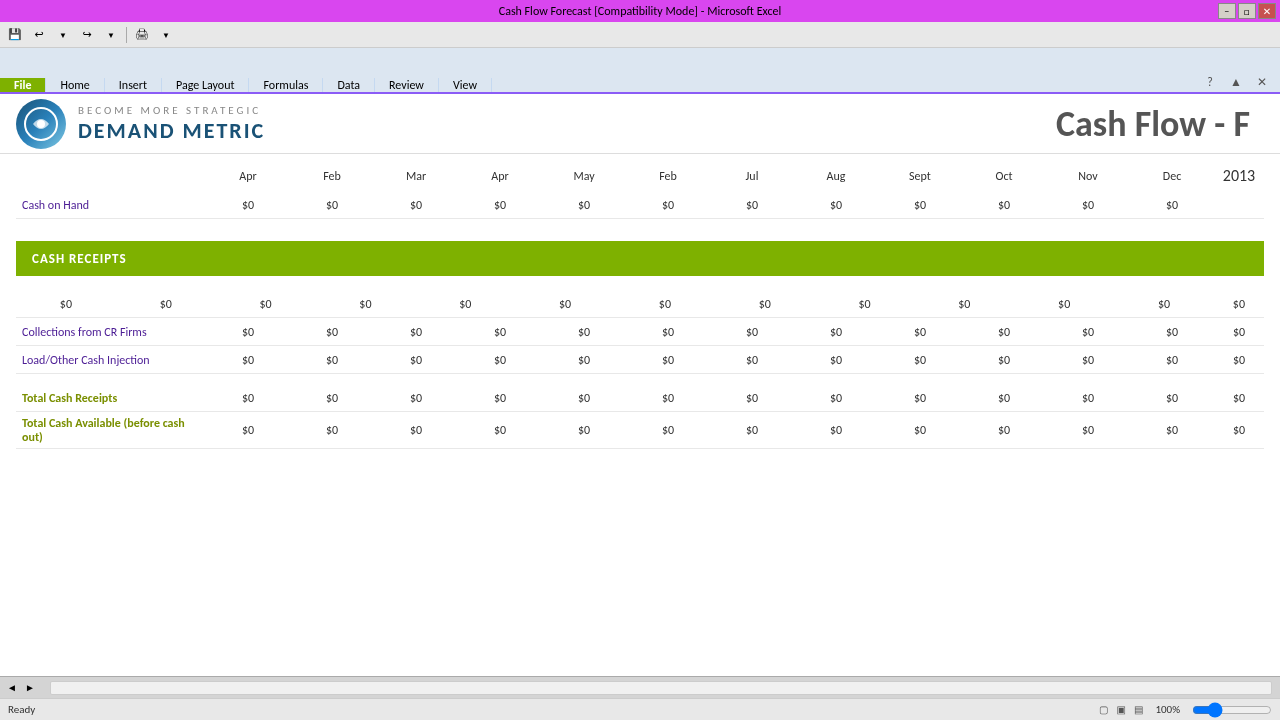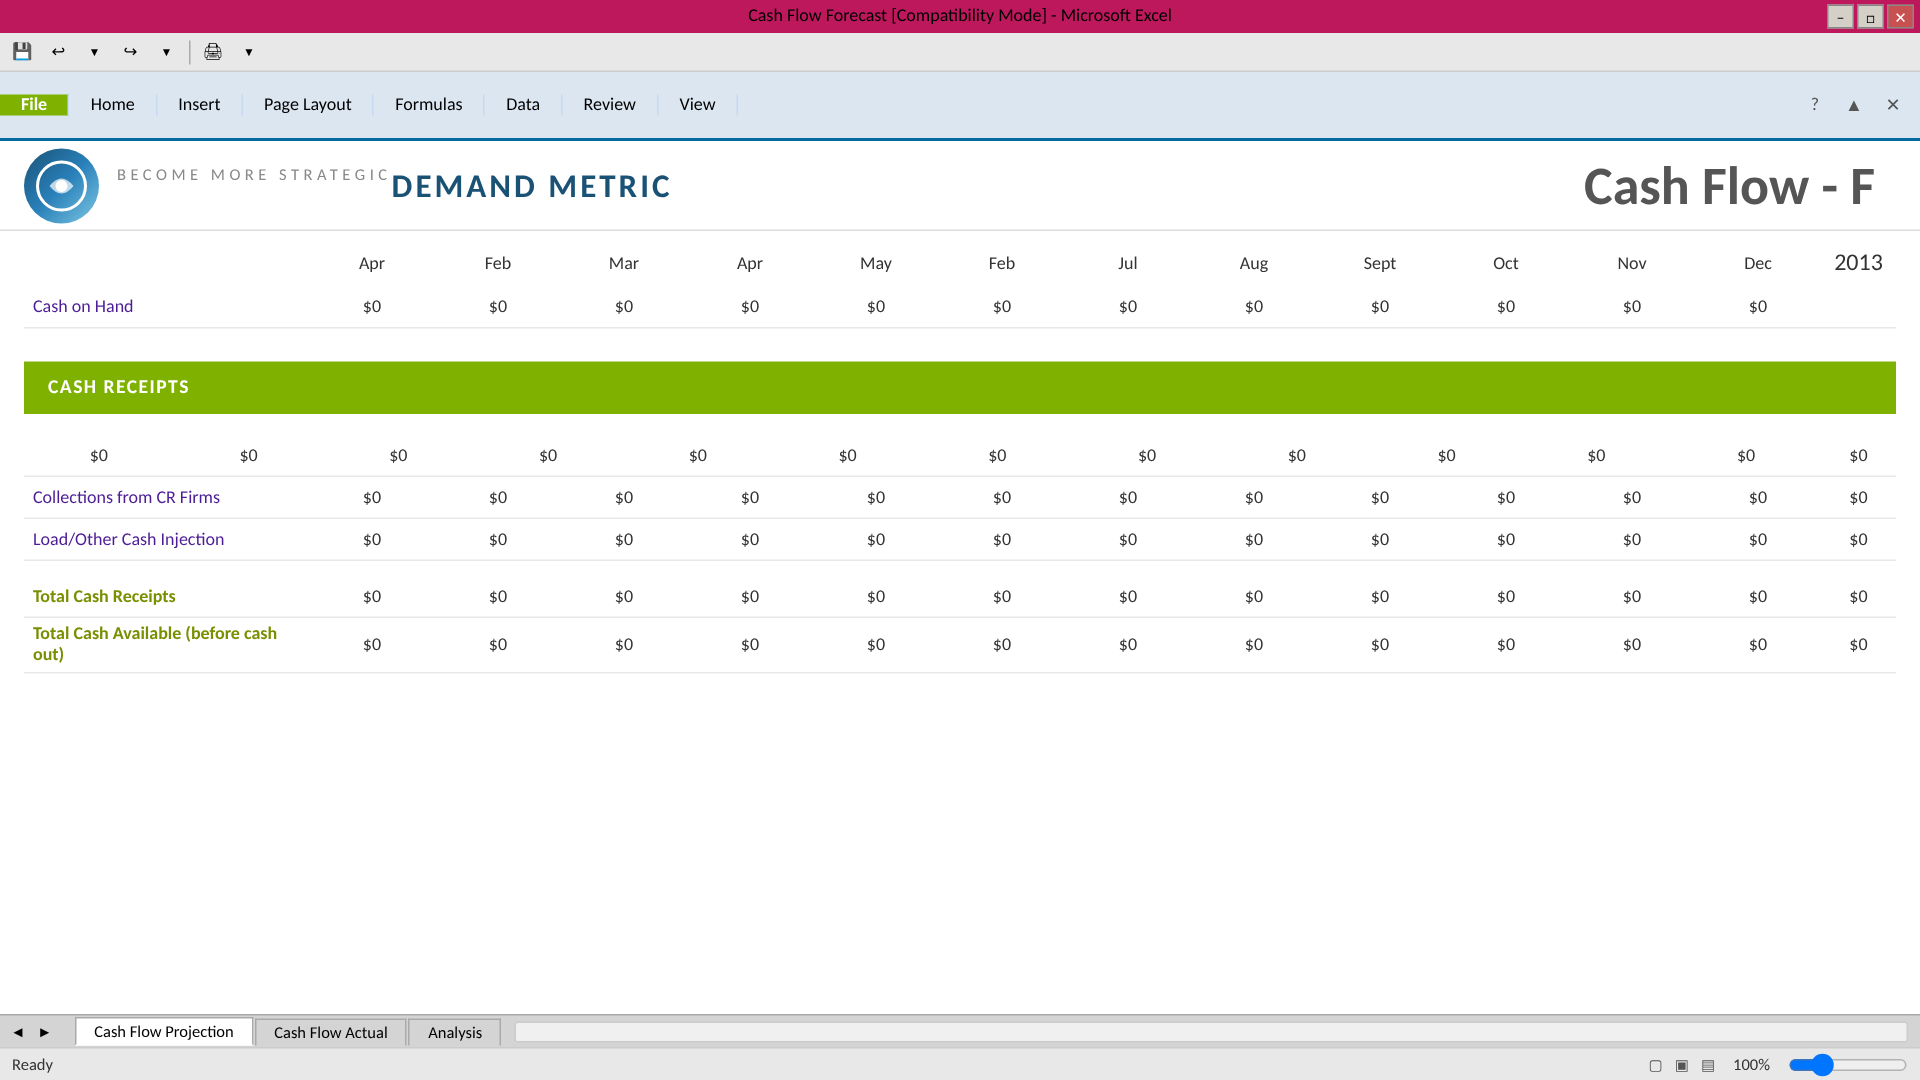--- a/index.html
+++ b/index.html
@@ -1,20 +1,20 @@
 <!DOCTYPE html>
 <html><head>
   <meta charset="utf-8">
   <style>
     * { margin: 0; padding: 0; box-sizing: border-box; }
     body { font-family: Calibri, Arial, sans-serif; font-size: 13px; background: #fff; overflow: hidden; width: 1280px; height: 720px; }
 
     
     .title-bar {
-      background: #be185d;
+      background: #d946ef;
       height: 22px;
       display: flex;
       align-items: center;
       justify-content: center;
       font-size: 12px;
       color: #000;
       position: relative;
     }
     .title-bar-controls {
       position: absolute;
@@ -49,22 +49,22 @@
       font-size: 11px;
       cursor: pointer;
     }
     .qa-separator { width: 1px; height: 16px; background: #aaa; margin: 0 2px; }
 
     
     .ribbon {
       background: #dce6f1;
       height: 46px;
       display: flex;
-      align-items: center;
-      border-bottom: 2px solid #0369a1;
+      align-items: flex-end;
+      border-bottom: 2px solid #8b5cf6;
       padding: 0;
     }
     .ribbon-tab {
       padding: 0 14px;
       display: flex;
       align-items: center;
       font-size: 12px;
       cursor: pointer;
       border-right: 1px solid #c5d9f1;
     }
@@ -102,21 +102,21 @@
       width: 50px; height: 50px;
       border-radius: 50%;
       background: linear-gradient(135deg, #1a5276, #2980b9, #7ec8e3);
       display: flex; align-items: center; justify-content: center;
       color: white;
       font-size: 18px;
       font-weight: bold;
       margin-right: 12px;
       flex-shrink: 0;
     }
-    .brand-text { display: flex; flex-direction: row; }
+    .brand-text { display: flex; flex-direction: column; }
     .brand-tagline { font-size: 11px; color: #888; letter-spacing: 3px; text-transform: uppercase; font-family: Calibri, Arial; }
     .brand-name { font-size: 22px; font-weight: bold; color: #1a5276; letter-spacing: 2px; text-transform: uppercase; }
     .page-title {
       position: absolute;
       right: 30px;
       font-size: 36px;
       font-weight: bold;
       color: #555;
     }
 
@@ -437,25 +437,20 @@
       <div class="data-cell year-total">$0</div>
     </div>
 
   </div>
 
   <div style="position:absolute; bottom:22px; left:0; right:0; height:22px; background:#d4d4d4; border-top:1px solid #aaa; display:flex; align-items:center;">
     <div style="display:flex; align-items:center; gap:2px; padding: 0 4px;">
       <div style="font-size:10px; cursor:pointer; padding: 0 3px;">◄</div>
       <div style="font-size:10px; cursor:pointer; padding: 0 3px;">►</div>
     </div>
-    <div class="sheet-tabs">
-      <div class="sheet-tab active">Cash Flow Projection</div>
-      <div class="sheet-tab">Cash Flow Actual</div>
-      <div class="sheet-tab">Analysis</div>
-    </div>
 
     <div style="flex:1; height:14px; background:#f0f0f0; border:1px solid #ccc; margin: 0 8px; border-radius:2px;"></div>
   </div>
 
 </div>
 
 <div class="status-bar">
   <span>Ready</span>
   <div class="status-right">
     <div class="view-btn">▢</div>

